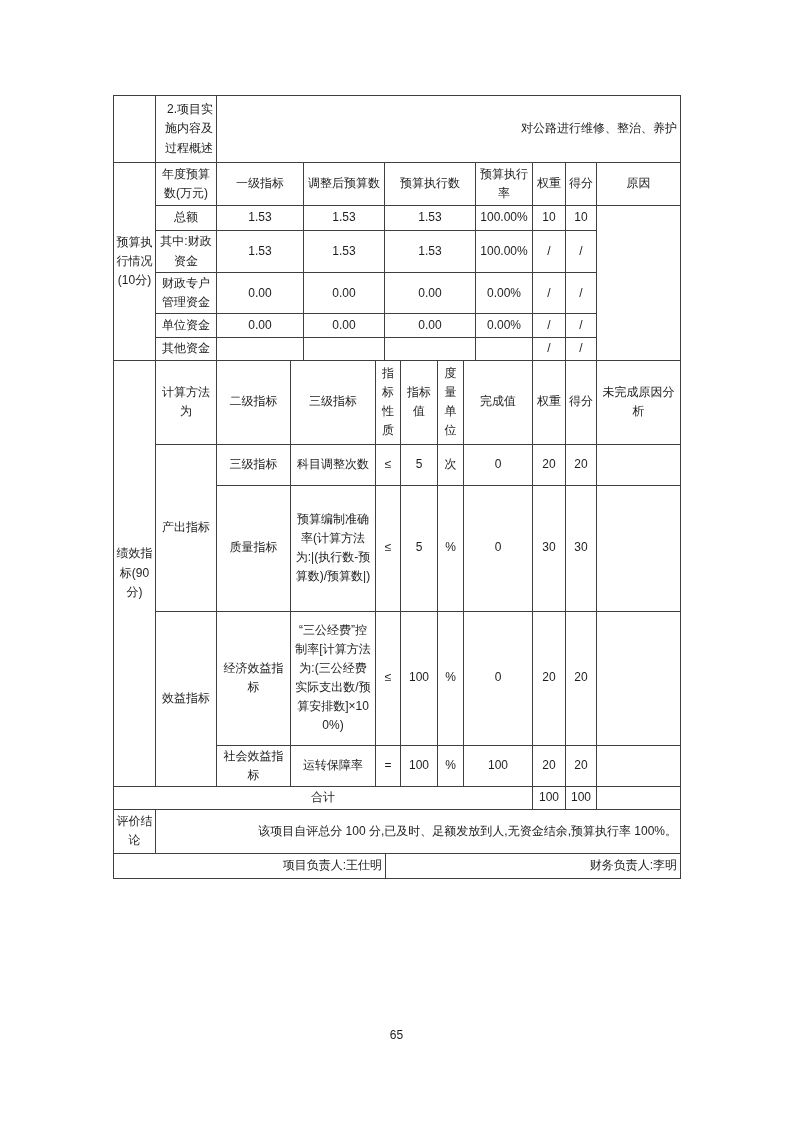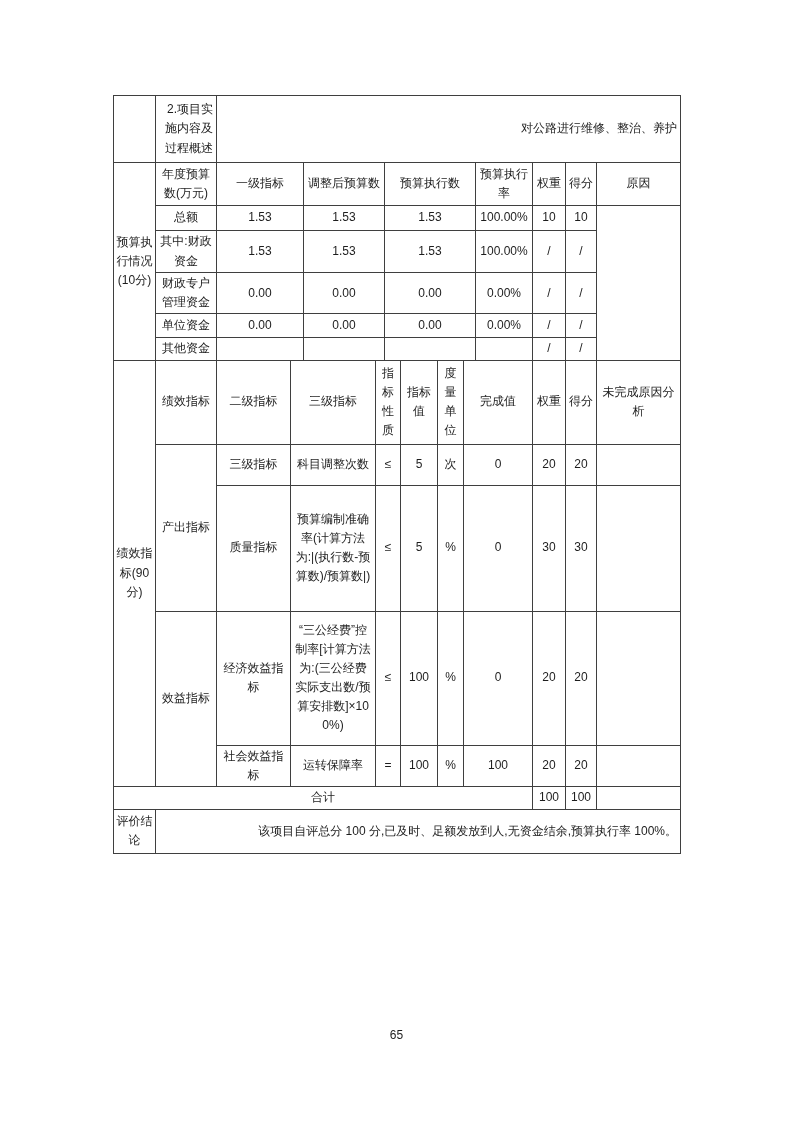--- a/index.html
+++ b/index.html
@@ -146,21 +146,21 @@
         <col style="width:37px">
         <col style="width:26px">
         <col style="width:69px">
       <col style="width:33px">
         <col style="width:31px">
         <col style="width:84px">
     </colgroup>
     <tbody>
         <tr style="height:84px">
       <td class="side" rowspan="5">绩效指标(90分)</td>
-      <th>绩效指标</th>
+      <th>计算方法为</th>
       <th>二级指标</th>
       <th>三级指标</th>
       <th class="side">指标性质</th>
       <th>指标值</th>
       <th class="side">度量单位</th>
       <th>完成值</th>
       <th>权重</th>
       <th>得分</th>
       <th>未完成原因分析</th>
     </tr>
@@ -225,16 +225,28 @@
         <col style="width:525px">
       </colgroup>
     <tbody>
         <tr style="height:44px">
       <td class="side">评价结论</td>
       <td class="al">该项目自评总分 100 分,已及时、足额发放到人,无资金结余,预算执行率 100%。</td>
     </tr>
   </tbody>
     </table>
 
+  <table class="sec">
+    <colgroup>
+        <col style="width:272px">
+        <col style="width:295px">
+      </colgroup>
+    <tbody>
+        <tr style="height:25px">
+      <td class="al">项目负责人:王仕明</td>
+      <td class="al">财务负责人:李明</td>
+    </tr>
+  </tbody>
+    </table>
 
 </div>
 
 <div class="pagenum">65</div>
 
 </body></html>

